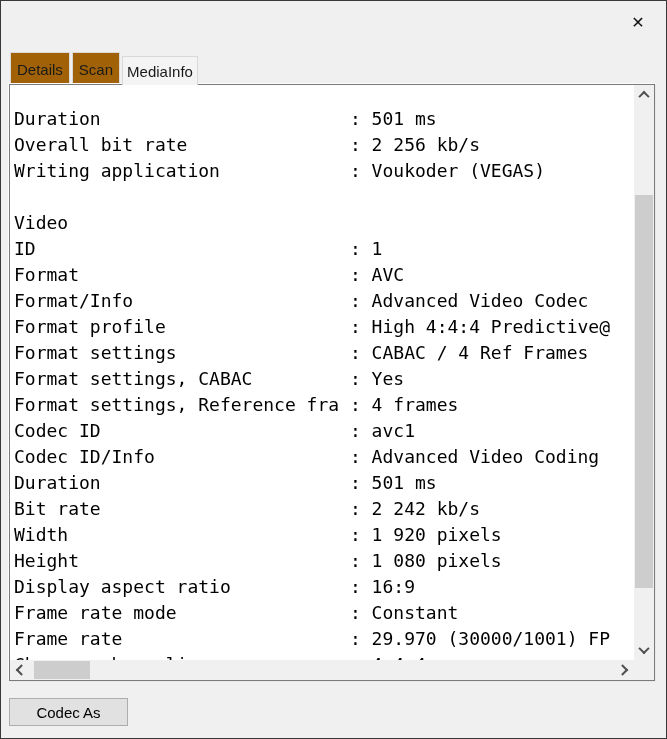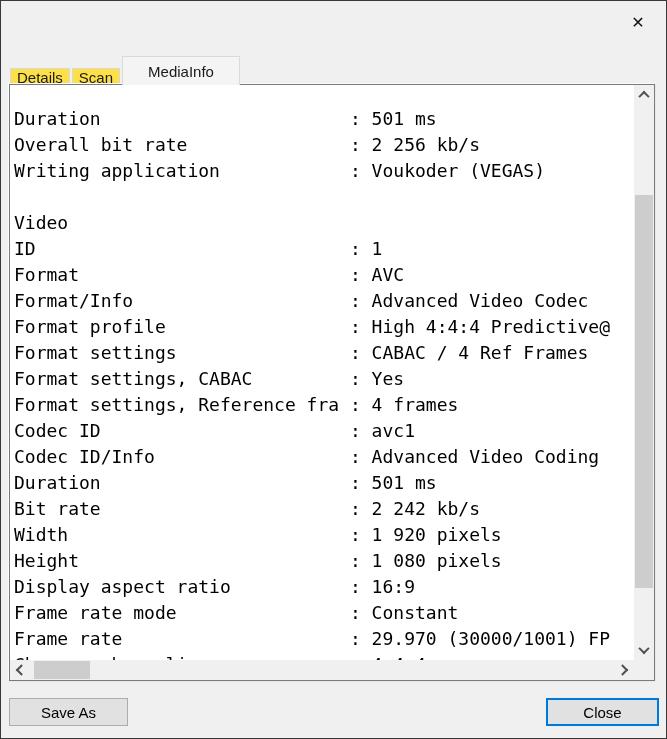--- a/index.html
+++ b/index.html
@@ -24,27 +24,27 @@
     display:flex; align-items:center; justify-content:center;
     cursor:pointer; background:transparent; border:none;
   }
   .close-btn .x-glyph { font-size:16px; color:#111; font-weight:400; line-height:1; }
   
   .tabs {
     position:absolute; left:9px; top:55px; height:29px;
     display:flex; align-items:flex-end;
   }
   .tab {
-    height:16px; padding:8px 6px; display:flex; align-items:center; justify-content:center;
+    height:16px; padding:16px 6px; display:flex; align-items:center; justify-content:center;
     font-size:15px; color:#1a1a1a;
-    background:#fde047; border:1px solid #d9d9d9; border-bottom:none;
+    background:#a16207; border:1px solid #d9d9d9; border-bottom:none;
     margin-right:2px; cursor:pointer; position:relative;
   }
   .tab.active {
-    height:29px; padding:0 25px; background:#f4f4f4;
+    height:29px; padding:0 4px; background:#f4f4f4;
     border:1px solid #d9d9d9; border-bottom:none; z-index:3;
   }
   
   .edit {
     position:absolute; left:8px; top:83px; width:646px; height:597px;
     background:#ffffff; border:1px solid #7b7b7b;
     box-shadow:-1px -1px 0 #fbfbfb, 1px 1px 0 #e8e8e8;
   }
   .edit pre {
     position:absolute; left:0; top:0; right:20px; bottom:20px;
@@ -162,16 +162,15 @@
       </div>
       <div class="hthumb"></div>
       <div class="sb-btn sb-right">
         <span class="chev right"></span>
       </div>
     </div>
 
     <div class="scroll-corner"></div>
   </div>
 
-  <button class="btn btn-save">Save As</button>
-  <button class="btn btn-close">Close</button>
+  <button class="btn btn-save">Codec As</button>
 
 </div>
 
 </body></html>

